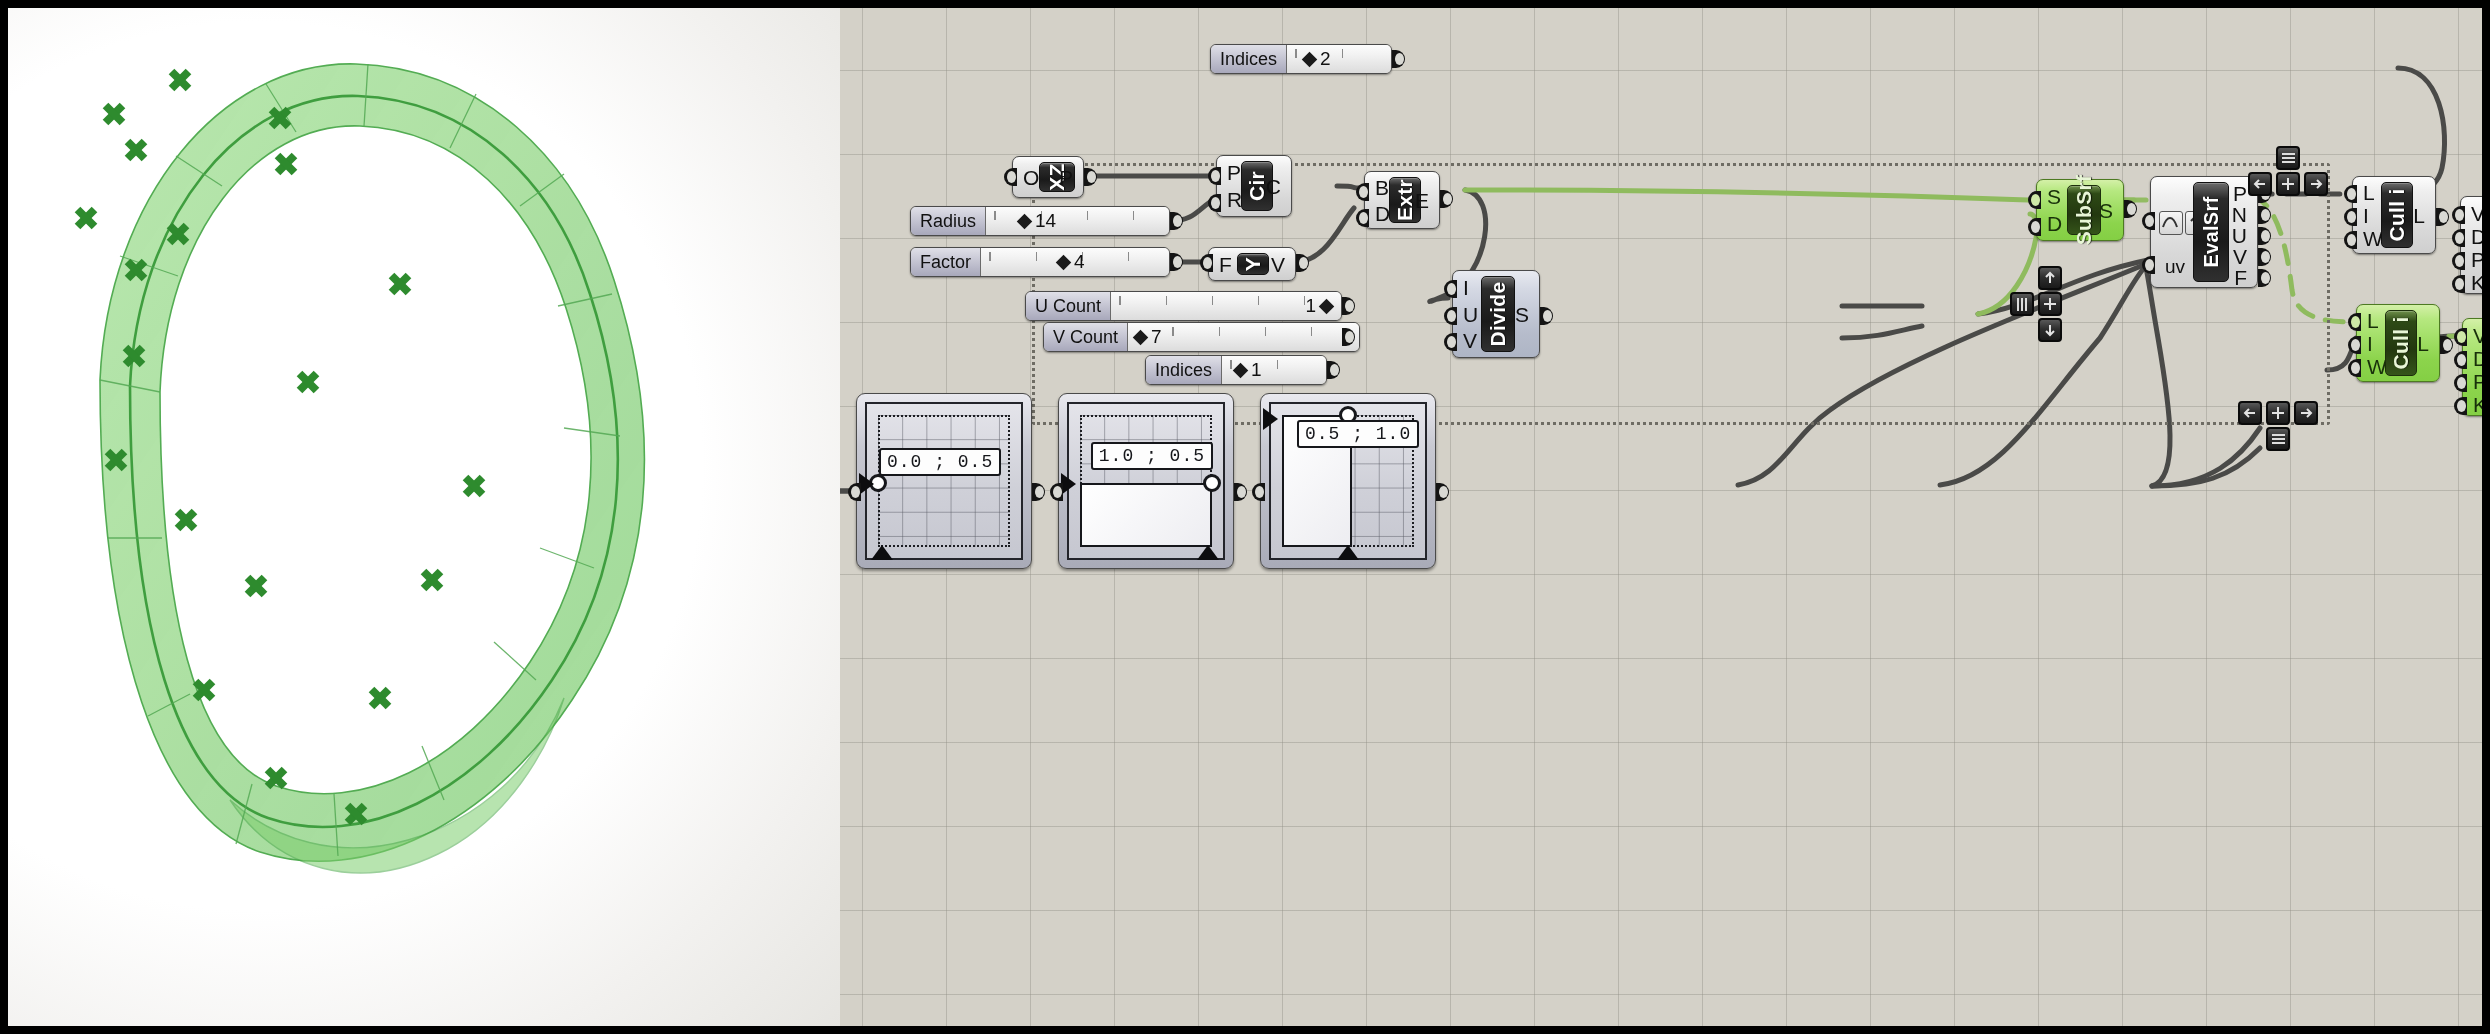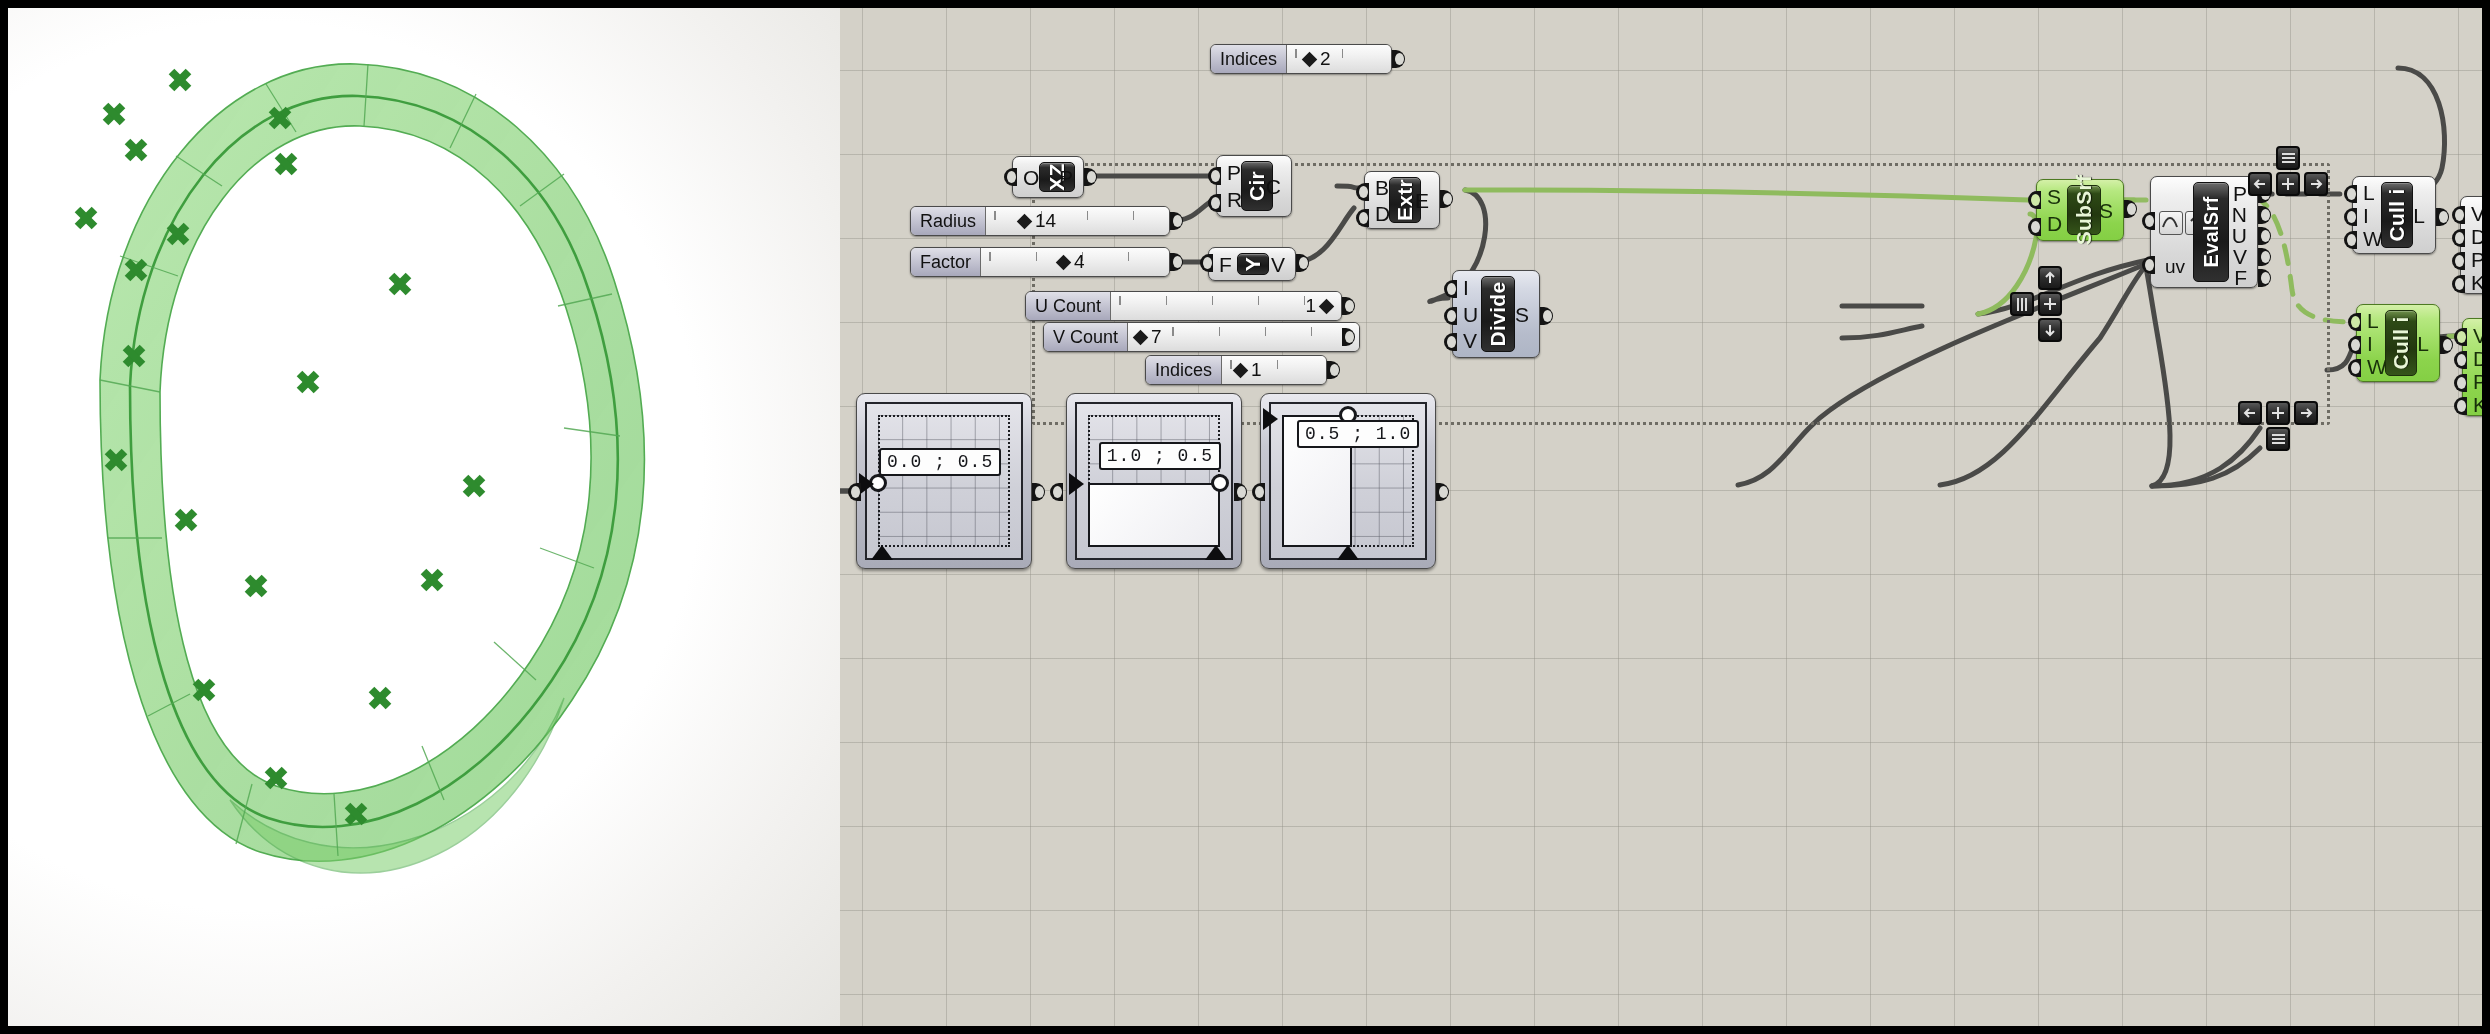--- a/index.html
+++ b/index.html
@@ -656,21 +656,21 @@
           <div class="mdlabel" style="left:12px;top:44px;">0.0 ; 0.5</div>
         </div>
       </div>
       <div class="nub l" style="left:8px;top:475px;">
           <i></i>
         </div>
       <div class="nub r" style="left:192px;top:475px;">
           <i></i>
         </div>
 
-      <div class="mdpanel" style="left:226px;top:385px;width:176px;height:176px;">
+      <div class="mdpanel" style="left:218px;top:385px;width:176px;height:176px;">
         <div class="mdinner">
           <div class="mdgrid"></div>
           <div class="mddot"></div>
           <div class="mdfill" style="left:11px;top:79px;right:11px;bottom:11px;"></div>
           <div class="mdhandle" style="right:2px;top:70px;"></div>
           <div class="tri right" style="left:-8px;top:69px;"></div>
           <div class="tri up" style="right:4px;bottom:-2px;"></div>
           <div class="mdlabel" style="right:10px;top:38px;">1.0 ; 0.5</div>
         </div>
       </div>

